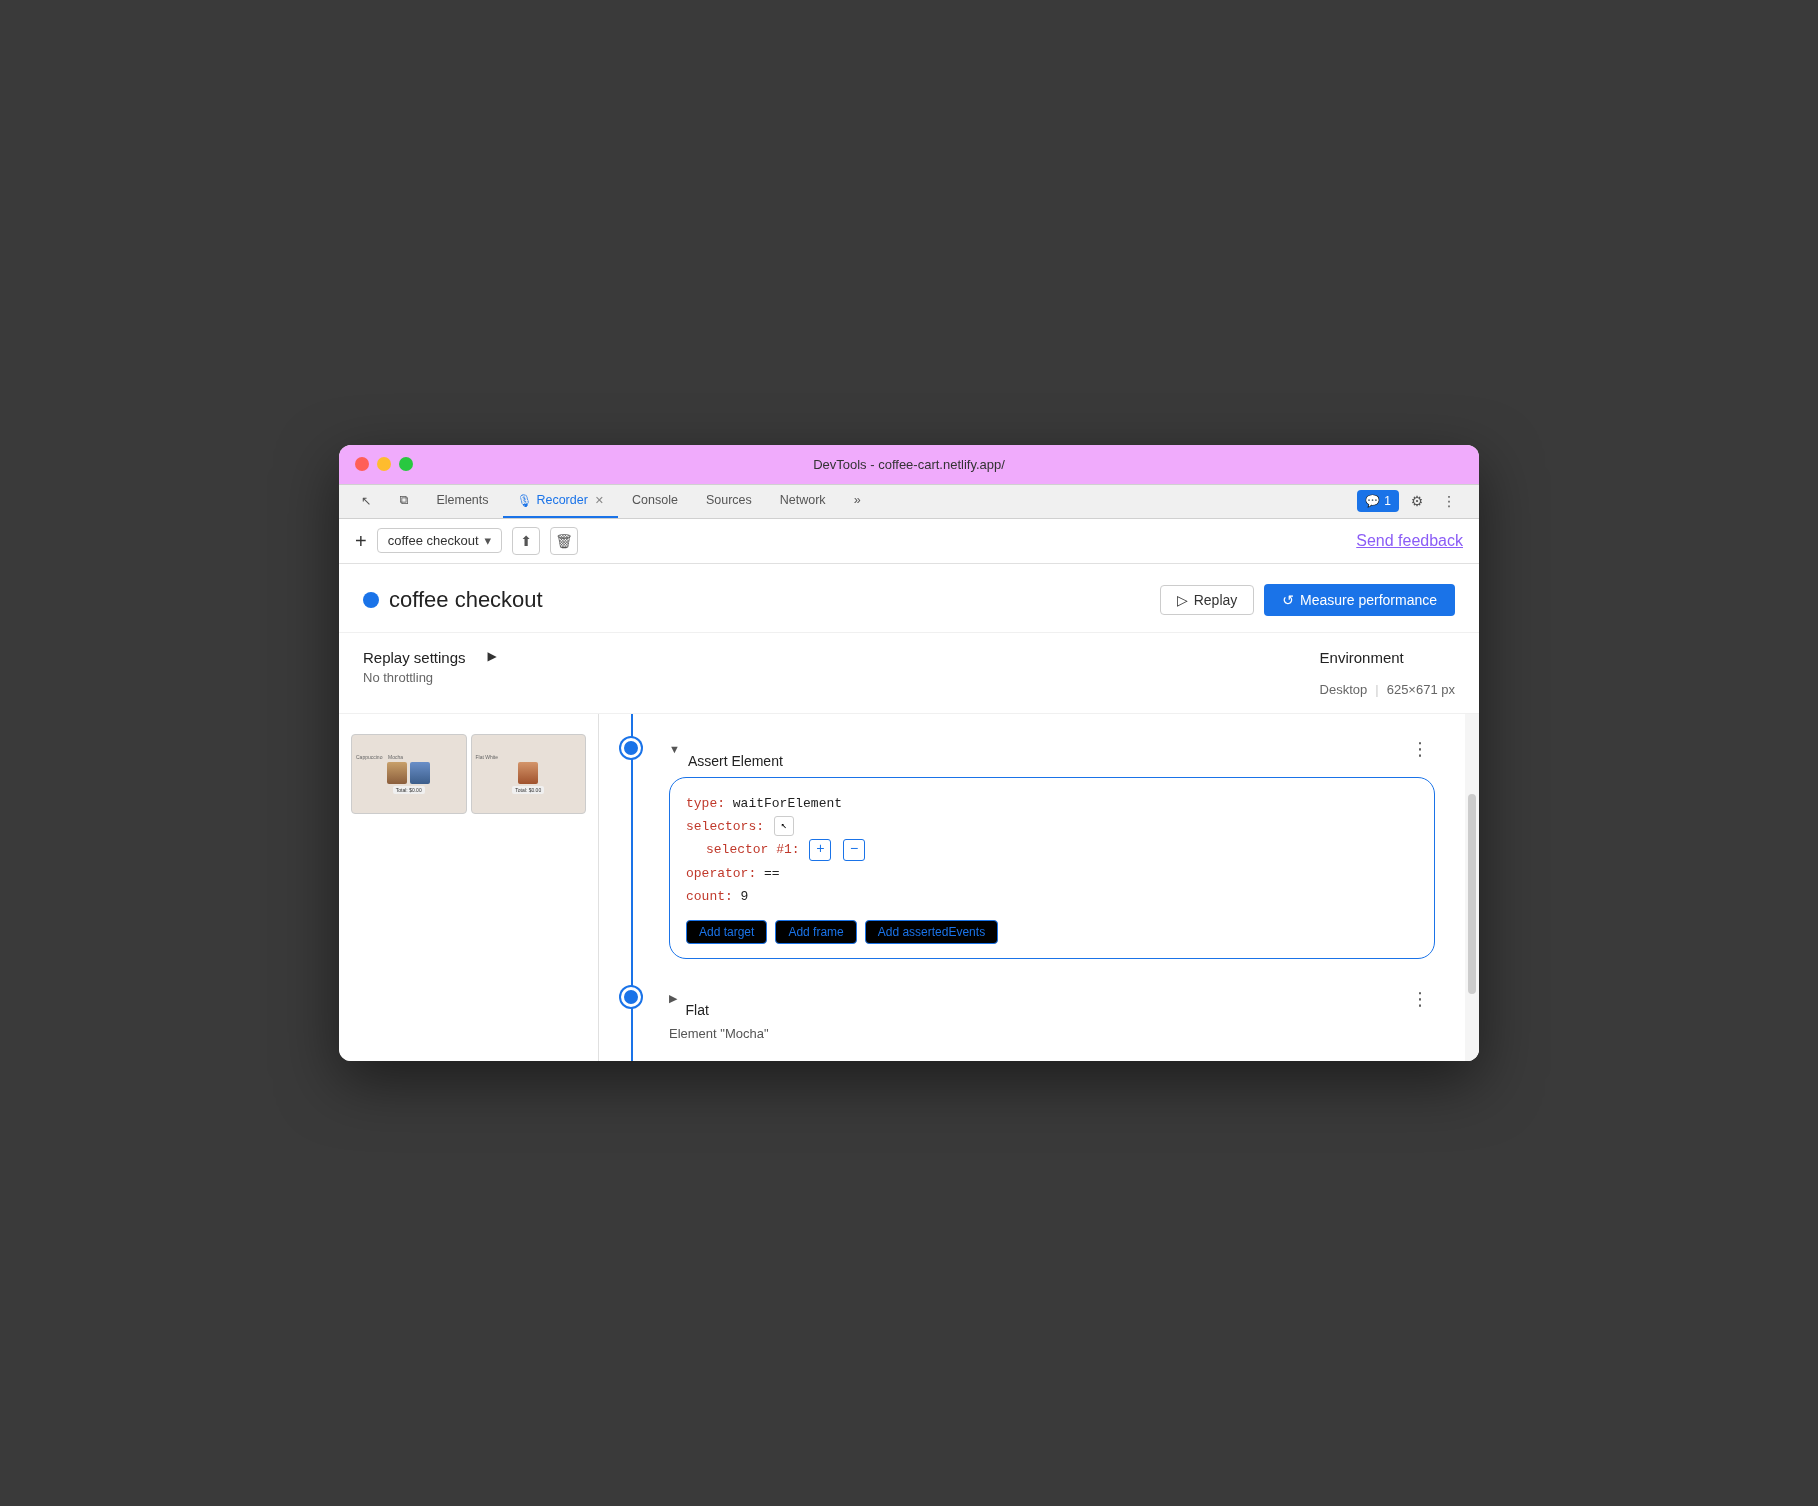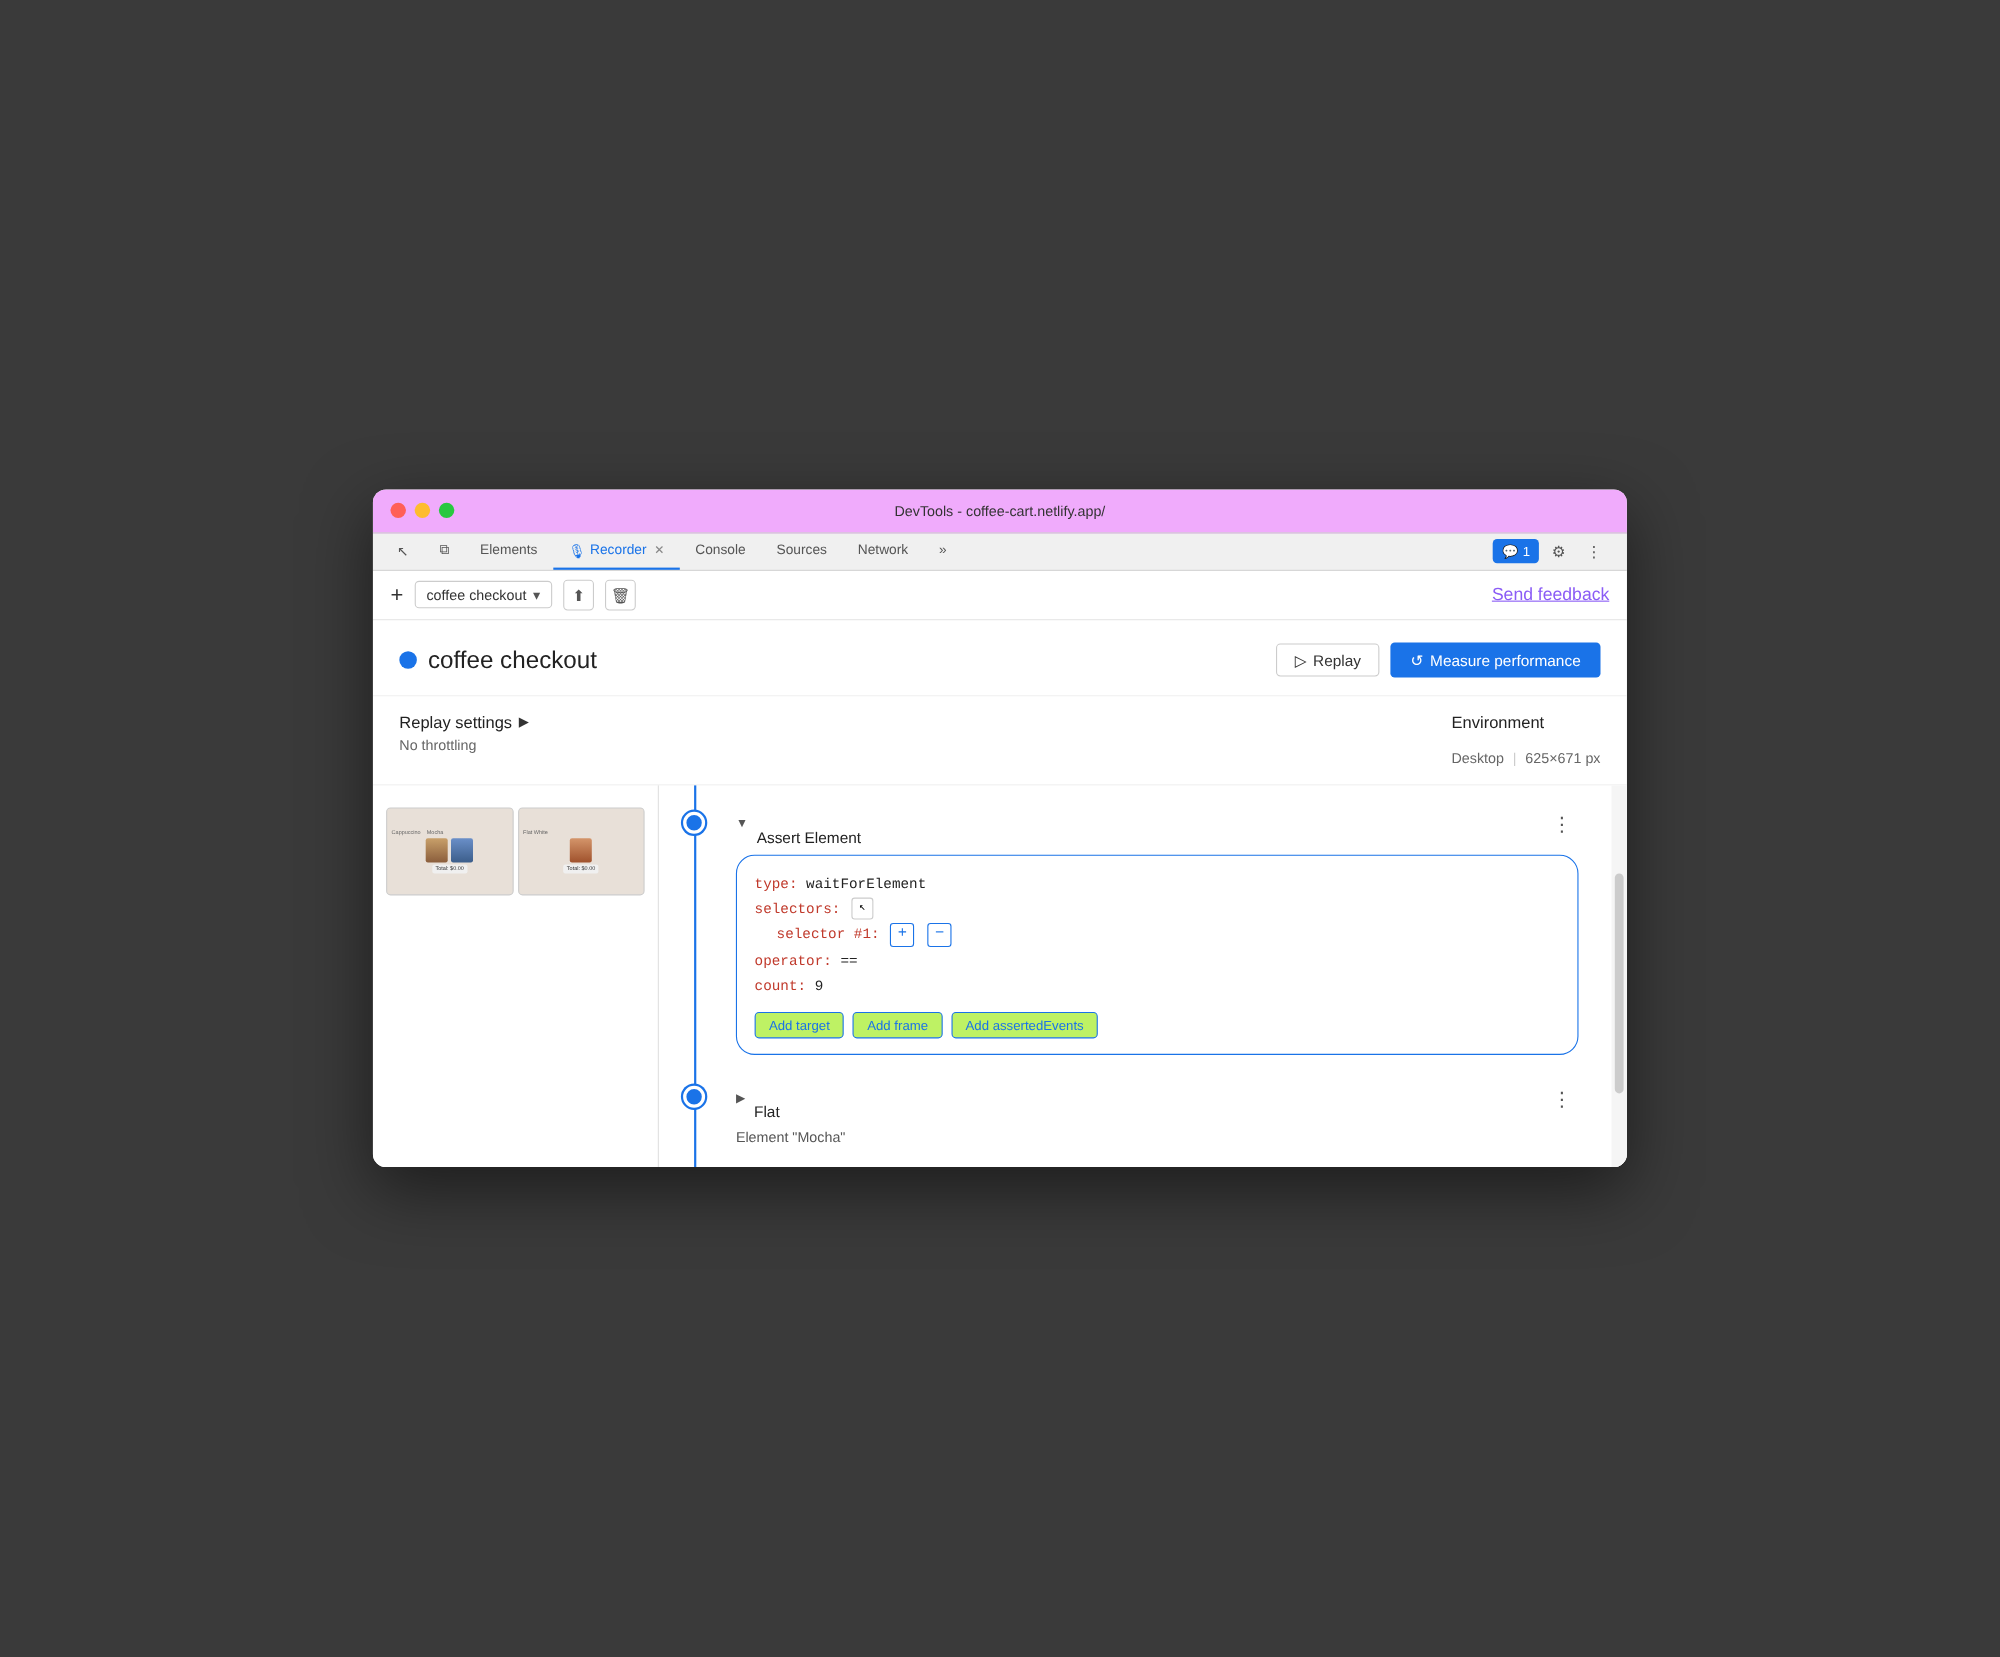--- a/index.html
+++ b/index.html
@@ -217,21 +217,21 @@
       display: flex;
       align-items: flex-start;
       justify-content: space-between;
       padding: 16px 24px;
       border-bottom: 1px solid #f0f0f0;
     }
     .settings-left {}
     .replay-settings-row {
       display: flex;
       align-items: flex-start;
-      gap: 6px;
+      gap: 22px;
       font-size: 15px;
       font-weight: 500;
       color: #222;
       cursor: pointer;
     }
     .settings-arrow { font-size: 12px; color: #333; }
     .no-throttling {
       font-size: 13px;
       color: #666;
       margin-top: 4px;
@@ -415,21 +415,21 @@
       vertical-align: middle;
       margin: 0 2px;
     }
     .code-actions {
       display: flex;
       gap: 8px;
       margin-top: 12px;
     }
     .code-action-btn {
       border: 1px solid #1a73e8;
-      background: #bef264;
+      background: #000000;
       color: #1a73e8;
       border-radius: 4px;
       padding: 4px 12px;
       font-size: 12px;
       cursor: pointer;
     }
     
     .click-step-desc {
       font-size: 13px;
       color: #555;

